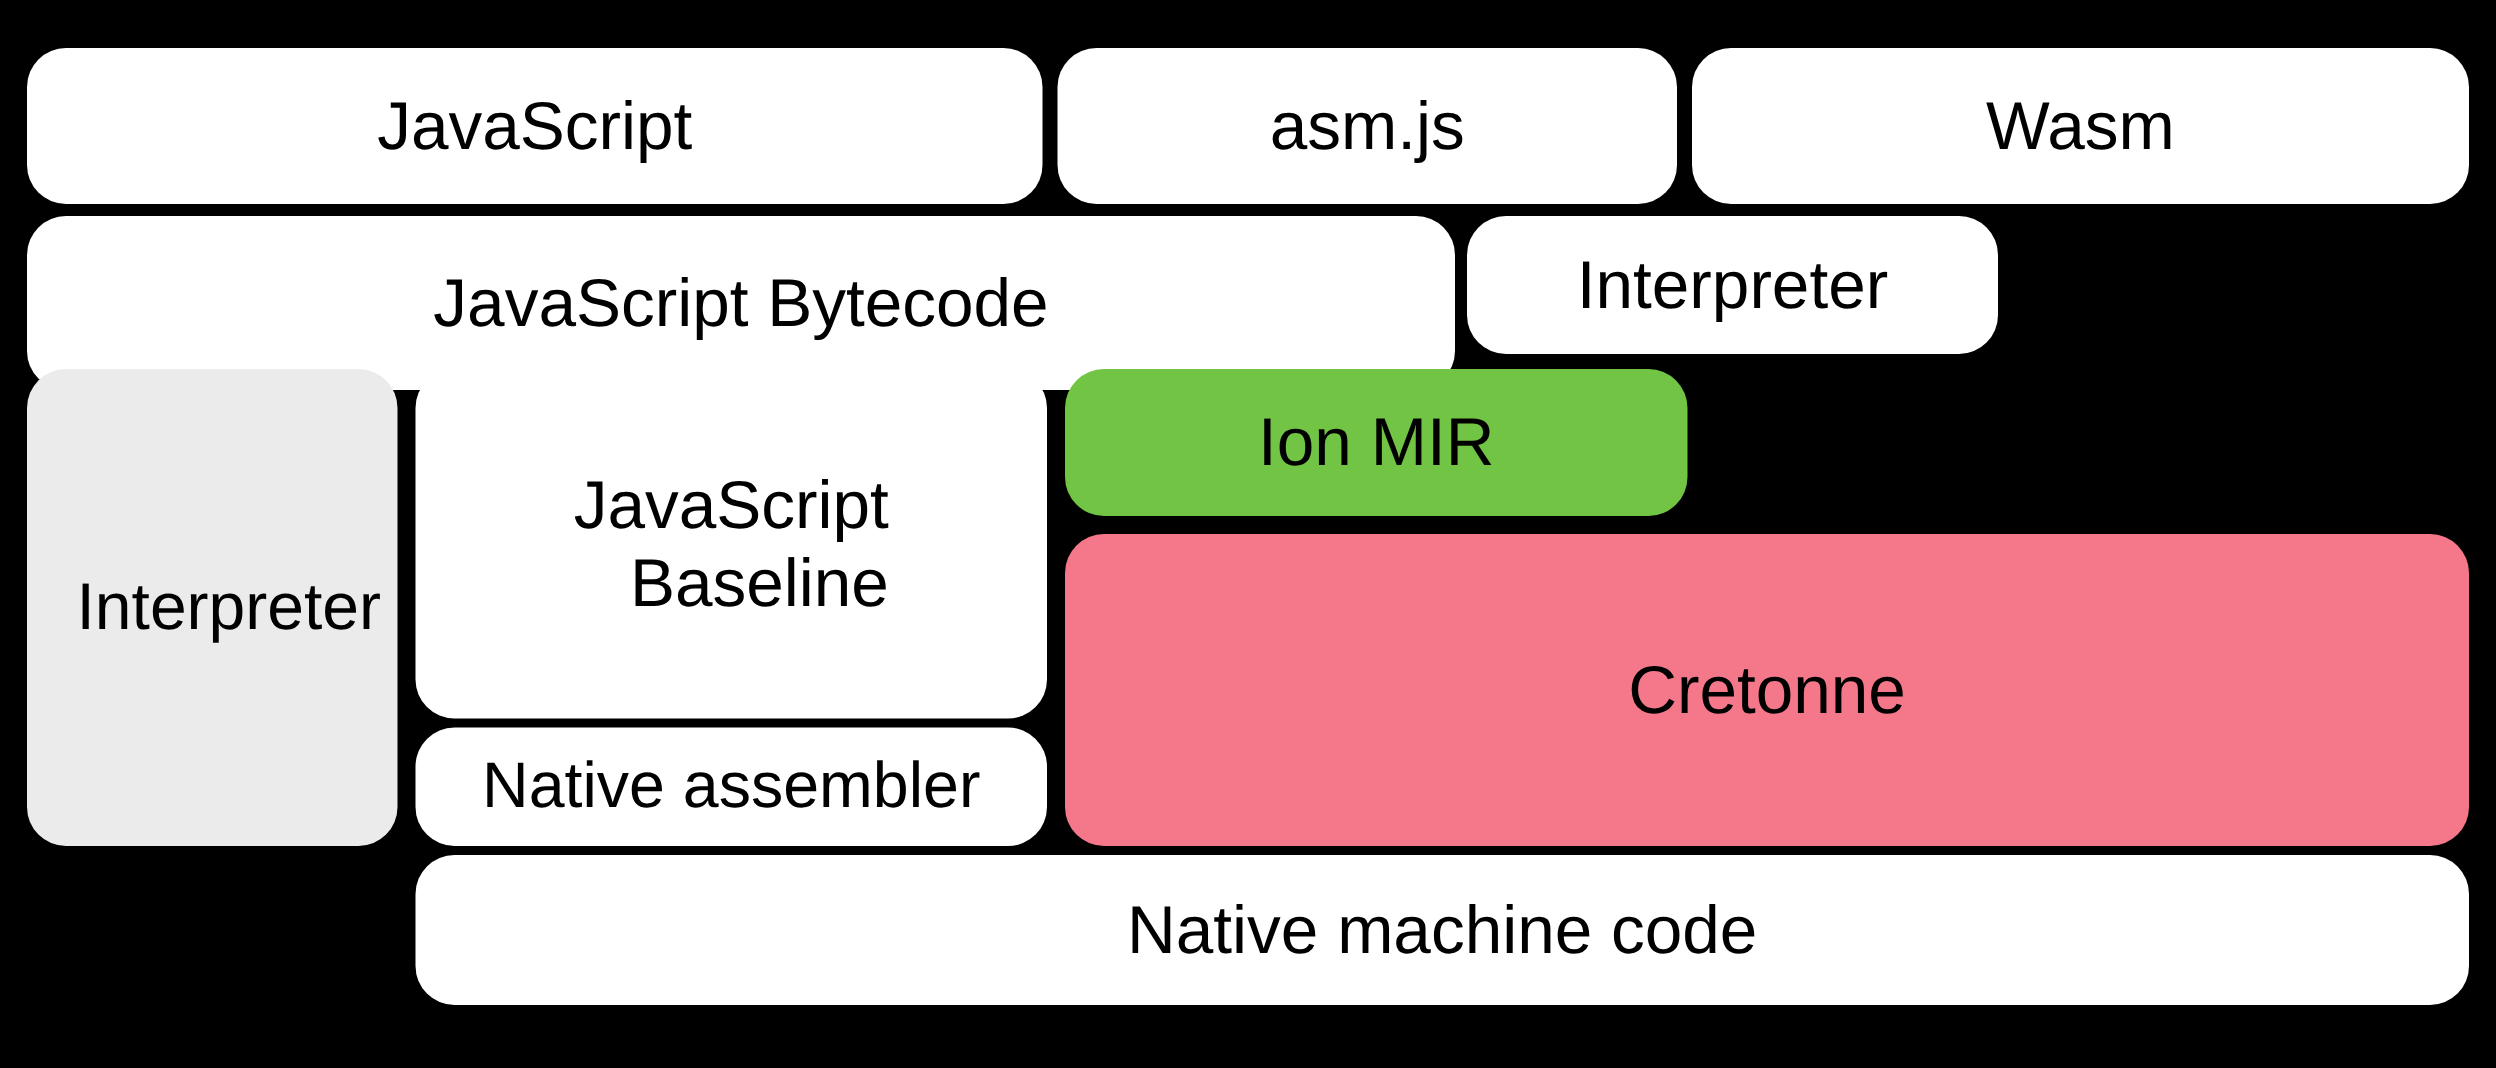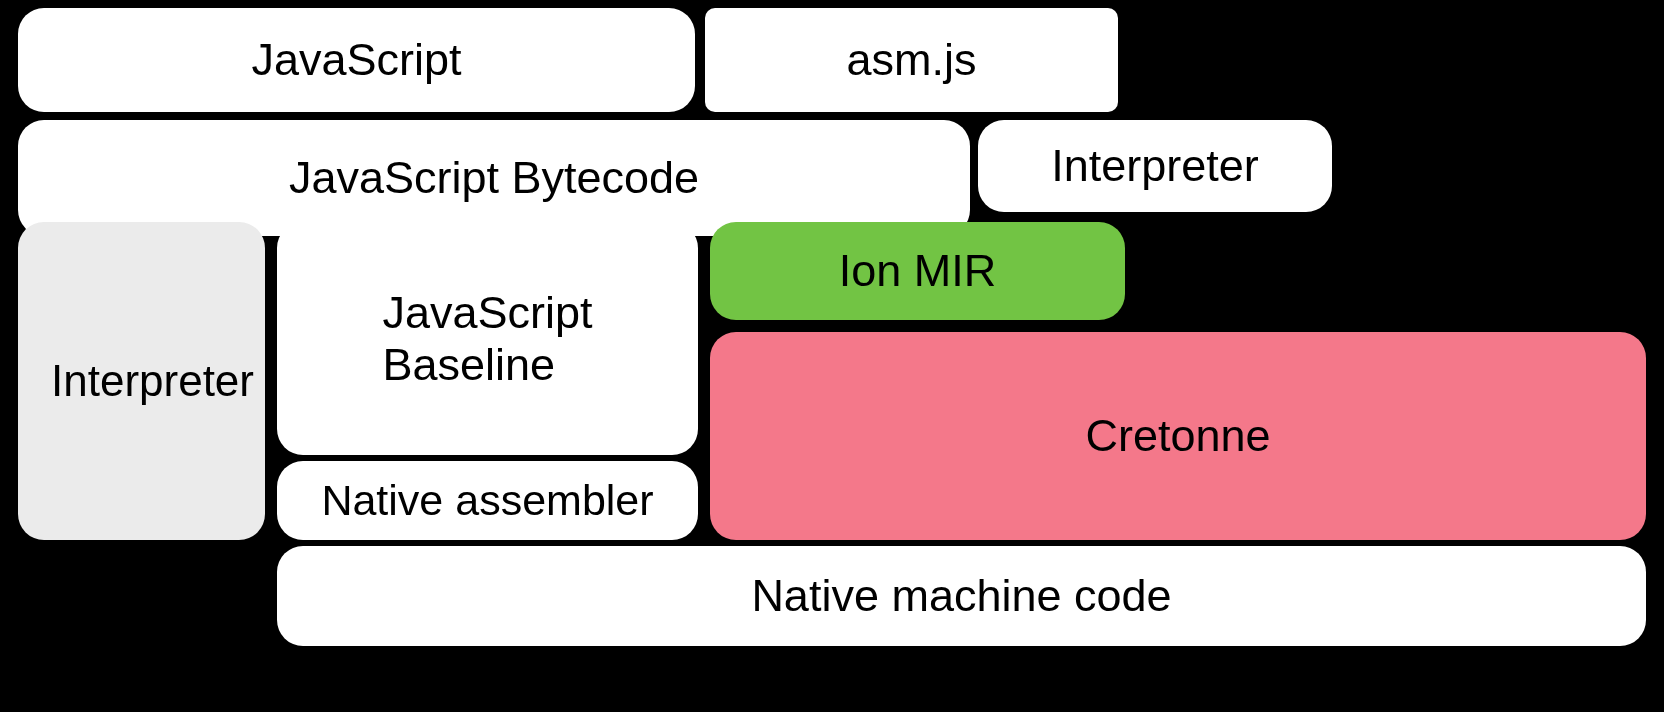--- a/index.html
+++ b/index.html
@@ -17,39 +17,40 @@
     height: 712px;
     background: #000000;
     overflow: hidden;
   }
   .node {
     position: absolute;
     box-sizing: border-box;
     display: flex;
     align-items: center;
     justify-content: center;
-    text-align: left;
+    text-align: right;
     border-radius: 26px;
     background: #ffffff;
     color: #000000;
     font-family: "Liberation Sans", sans-serif;
     font-size: 45px;
     font-weight: 400;
     line-height: 1.15;
     letter-spacing: 0px;
     white-space: pre-line;
     user-select: none;
+    margin-top: 24px;
   }
   .node.gray   { background: #ebebeb; }
   .node.green  { background: #72c444; }
   .node.pink   { background: #f4788a; }
 
   
   #n-javascript      { left: 18px;   top: 8px;   width: 677px;  height: 104px; }
-  #n-asmjs           { left: 705px;  top: 8px;   width: 413px;  height: 104px; border-radius: 10px; }
+  #n-asmjs           { left: 705px;  top: 8px;   width: 413px;  height: 104px; }
   #n-wasm            { left: 1128px; top: 8px;   width: 518px;  height: 104px; }
 
   
   #n-js-bytecode     { left: 18px;   top: 120px; width: 952px;  height: 116px; }
   #n-baldrmonkey     { left: 978px;  top: 120px; width: 354px;  height: 92px; }
 
   
   #n-interpreter     { left: 18px;   top: 222px; width: 247px;  height: 318px; font-size: 44px; padding-left: 22px; }
   #n-js-baseline     { left: 277px;  top: 222px; width: 421px;  height: 233px; }
   #n-macro-assembler { left: 277px;  top: 461px; width: 421px;  height: 79px;  font-size: 43px; }
@@ -61,20 +62,21 @@
 </style>
 </head>
 <body>
 
 <div id="diagram">
 
   <div class="node" id="n-javascript">JavaScript</div>
 
   <div class="node" id="n-asmjs">asm.js</div>
 
+  <div class="node" id="n-wasm">Wasm</div>
 
   <div class="node" id="n-js-bytecode">JavaScript Bytecode</div>
 
   <div class="node" id="n-baldrmonkey">Interpreter</div>
 
   <div class="node gray" id="n-interpreter">Interpreter</div>
 
   <div class="node" id="n-js-baseline">JavaScript
 Baseline</div>
 

